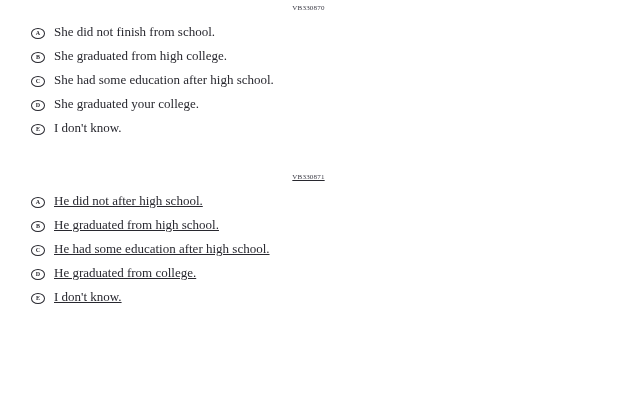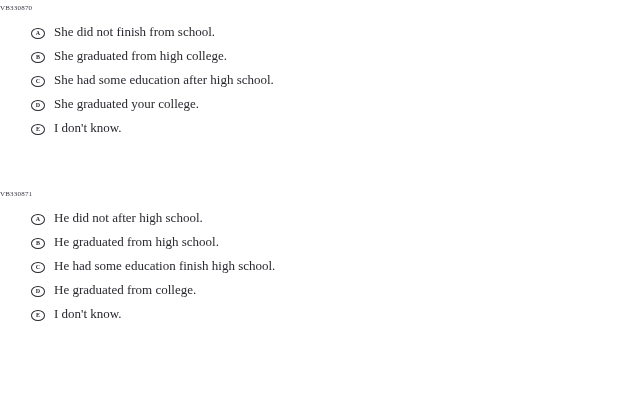--- a/index.html
+++ b/index.html
@@ -7,23 +7,23 @@
     position: relative;
     width: 624px;
     height: 402px;
     background: #ffffff;
     font-family: "Liberation Serif", "DejaVu Serif", serif;
     color: #28282f;
     overflow: hidden;
   }
   .question { position: relative; }
   .question.first { padding-top: 4px; }
-  .question.second { margin-top: 55px; }
+  .question.second { margin-top: 38px; text-decoration: underline; }
   .code {
-    text-align: left;
+    text-align: center;
     padding-right: 7px;
     font-size: 7px;
     line-height: 8px;
     letter-spacing: 0.2px;
     color: #3a3a44;
   }
   .q-row {
     margin-top: 9px;
     line-height: 15px;
     font-size: 13.5px;
@@ -96,21 +96,21 @@
     <div class="options">
   <div class="option">
     <span class="bubble"><span>A</span></span><span class="option-text">He did not after high school.</span>
   </div>
 
   <div class="option">
     <span class="bubble"><span>B</span></span><span class="option-text">He graduated from high school.</span>
   </div>
 
   <div class="option">
-    <span class="bubble"><span>C</span></span><span class="option-text">He had some education finish high school.</span>
+    <span class="bubble"><span>C</span></span><span class="option-text">He had some education after high school.</span>
   </div>
 
   <div class="option">
     <span class="bubble"><span>D</span></span><span class="option-text">He graduated from college.</span>
   </div>
 
   <div class="option">
     <span class="bubble"><span>E</span></span><span class="option-text">I don't know.</span>
   </div>
 </div>

